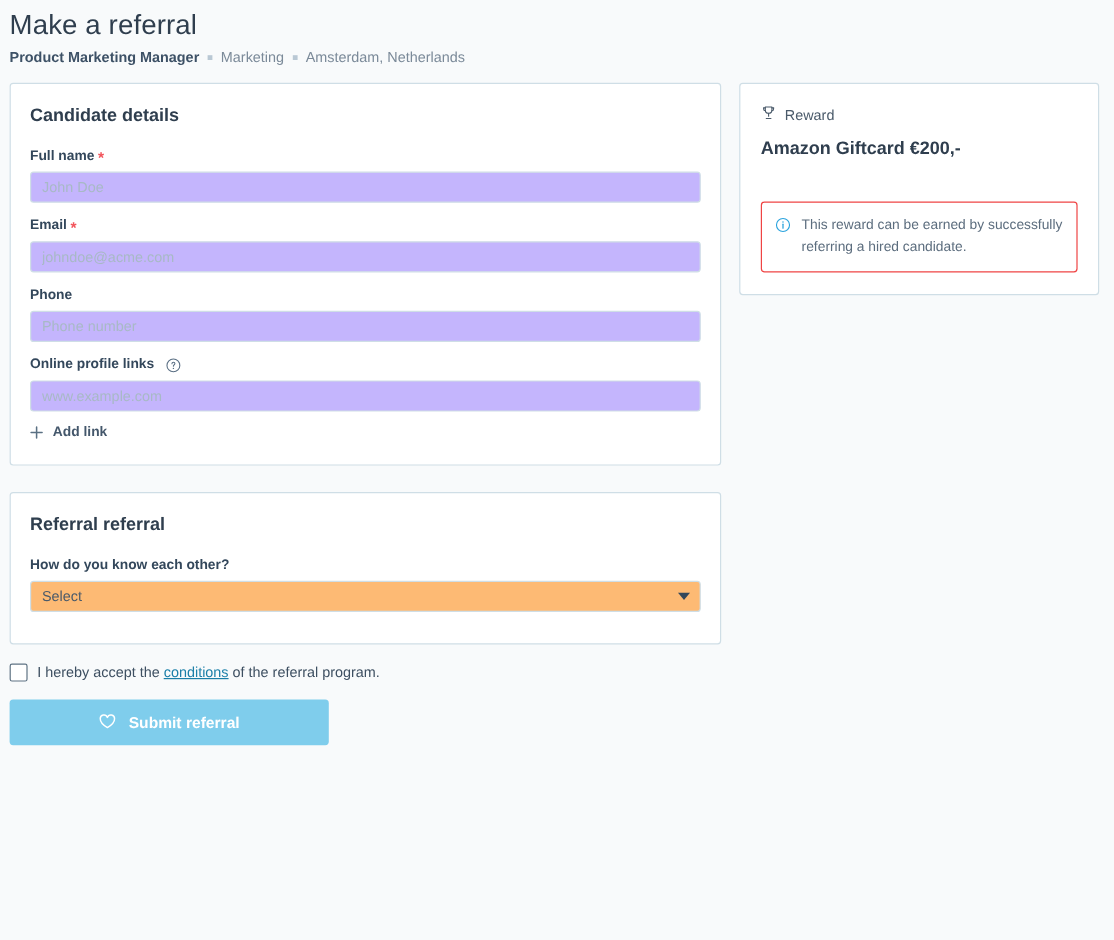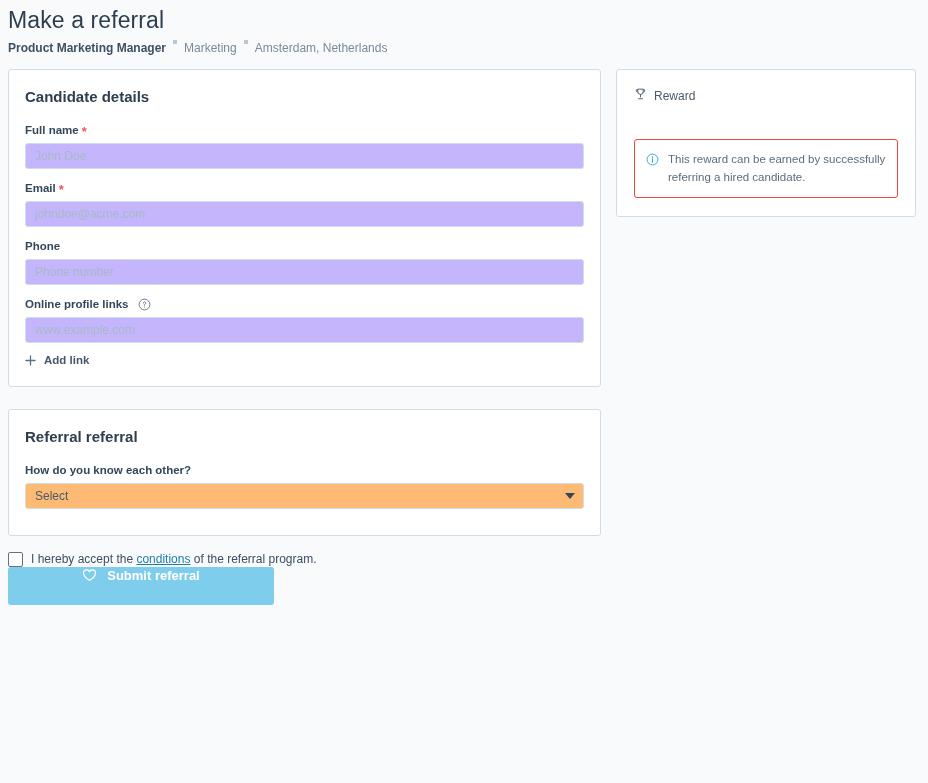--- a/index.html
+++ b/index.html
@@ -30,20 +30,21 @@
     color: #2f3e4e;
     margin: 0;
     letter-spacing: 0.1px;
     line-height: 32px;
   }
   .subtitle {
     margin-top: 4px;
     font-size: 12px;
     line-height: 16px;
     display: flex;
+    align-items: center;
     gap: 7px;
     white-space: nowrap;
   }
   .subtitle .role {
     font-weight: bold;
     color: #3d5166;
   }
   .subtitle .meta {
     color: #7b8a99;
   }
@@ -252,31 +253,32 @@
     border-radius: 2px;
     background: #ffffff;
     cursor: pointer;
   }
   .cond-link {
     color: #1b7fa8;
     text-decoration: underline;
     cursor: pointer;
   }
   .submit-btn {
+    margin-top: 15px;
     width: 266px;
     height: 38px;
     background: #7fcdec;
     border: none;
     border-radius: 3px;
     color: #ffffff;
     font-family: "Liberation Sans", sans-serif;
     font-size: 13px;
     font-weight: bold;
     display: flex;
-    align-items: flex-start;
+    align-items: center;
     justify-content: center;
     gap: 10px;
     cursor: pointer;
   }
 </style>
 </head>
 <body>
 
 <div class="page">
 
@@ -376,20 +378,21 @@
             <span>
               <svg width="13" height="14" viewBox="0 0 16 16" fill="none">
                 <path d="M4.6 2h6.8v3.1a3.4 3.4 0 0 1-6.8 0V2z" stroke="#4a5a6a" stroke-width="1.15" stroke-linejoin="round"></path>
                 <path d="M4.6 2.9H2.9v1.2c0 1 .8 1.8 1.8 1.8" stroke="#4a5a6a" stroke-width="1.15" stroke-linecap="round"></path>
                 <path d="M11.4 2.9h1.7v1.2c0 1-.8 1.8-1.8 1.8" stroke="#4a5a6a" stroke-width="1.15" stroke-linecap="round"></path>
                 <path d="M8 8.5v3.1M5.6 13.8h4.8" stroke="#4a5a6a" stroke-width="1.15" stroke-linecap="round"></path>
               </svg>
             </span>
             <span>Reward</span>
           </div>
+          <h2 class="reward-title">Amazon Giftcard €200,-</h2>
 
           <div class="reward-note">
             <span class="info-icon">
               <svg width="13" height="13" viewBox="0 0 16 16" fill="none">
                 <circle cx="8" cy="8" r="6.7" stroke="#2aa3dd" stroke-width="1.15"></circle>
                 <circle cx="8" cy="4.9" r="0.8" fill="#2aa3dd"></circle>
                 <path d="M8 7.2v4.1" stroke="#2aa3dd" stroke-width="1.3" stroke-linecap="round"></path>
               </svg>
             </span>
             <span class="reward-note-text">This reward can be earned by successfully referring a hired candidate.</span>

